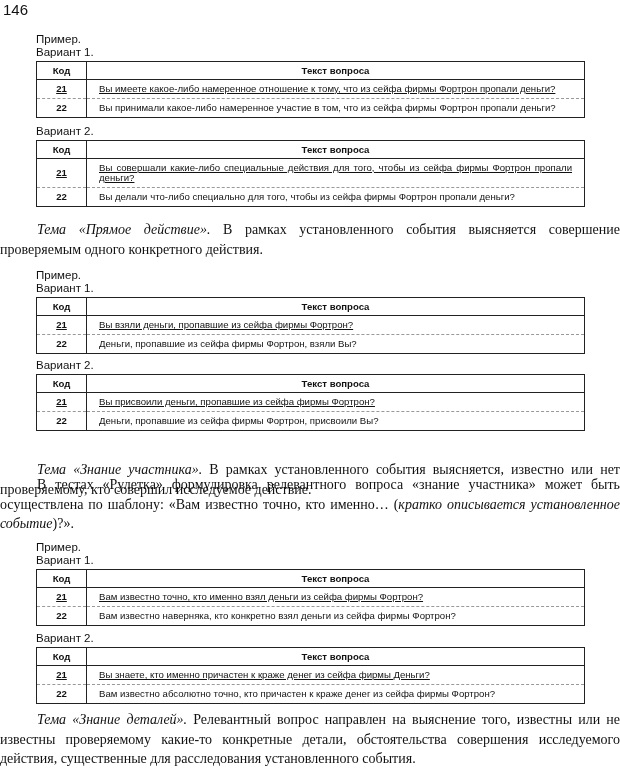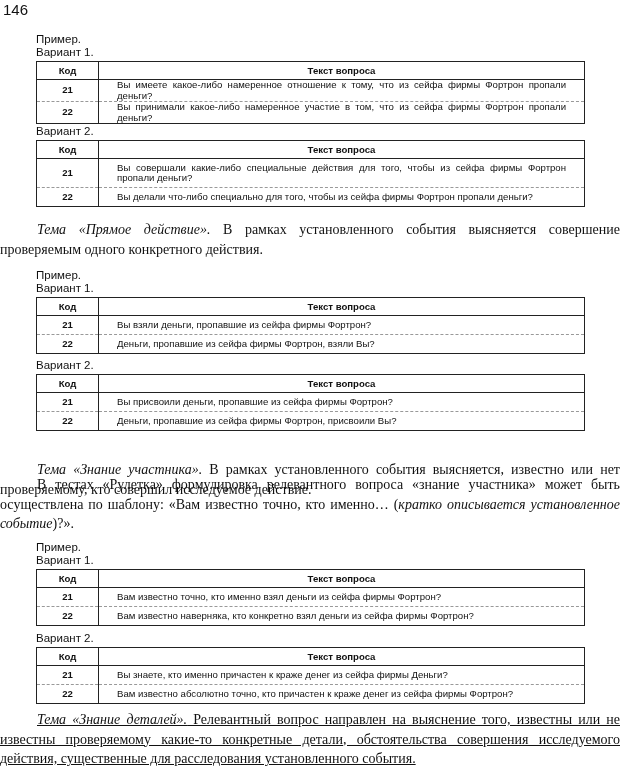--- a/index.html
+++ b/index.html
@@ -15,32 +15,32 @@
     .block { position: absolute; left: 36px; width: 434px; }
     .caption {
       font-family: "Liberation Sans", sans-serif; font-size: 11.5px; line-height: 13px;
       margin: 0;
     }
     table.q {
       width: 549px; border-collapse: collapse; margin-top: 2px;
       font-family: "Liberation Sans", sans-serif; font-size: 9.6px;
       border: 1.5px solid #222;
     }
-    table.q th, table.q td { padding: 0 18px; }
+    table.q th, table.q td { padding: 0 12px; }
     table.q th {
       font-weight: bold; height: 17px; text-align: center;
       border-bottom: 1.5px solid #222;
     }
     table.q th.code, table.q td.code {
       width: 25px; text-align: center; font-weight: bold;
       border-right: 1.5px solid #222;
     }
     table.q td { height: 18px; vertical-align: middle; line-height: 10.5px; }
     table.q td.text { text-align: justify; text-align-last: left; }
-    table.q tr.row-first td { border-bottom: 1px dashed #999; }
+    table.q tr.row-first td { border-bottom: 1px dashed #999; text-decoration: underline; }
     table.q td.tall { height: 28px; }
     .para {
       position: absolute; left: 0; width: 620px;
       font-family: "Liberation Serif", serif; font-size: 14px; line-height: 19.5px;
       text-align: justify; margin: 0;
     }
     .para .indent { display: inline-block; width: 37px; }
     .para i { font-style: italic; }
   </style>
 </head>
@@ -170,13 +170,13 @@
       <td class="text">Вы знаете, кто именно причастен к краже денег из сейфа фирмы Деньги?</td>
     </tr>
     <tr>
       <td class="code">22</td>
       <td class="text">Вам известно абсолютно точно, кто причастен к краже денег из сейфа фирмы Фортрон?</td>
     </tr>
   </tbody>
     </table>
 </div>
 
-<p class="para" style="top:710px;text-decoration:underline;"><span class="indent"></span><i>Тема «Знание деталей».</i><span> Релевантный вопрос направлен на выяснение того, известны или не известны проверяемому какие-то конкретные детали, обстоятельства совершения исследуемого действия, существенные для расследования установленного события.</span></p>
+<p class="para" style="top:710px;"><span class="indent"></span><i>Тема «Знание деталей».</i><span> Релевантный вопрос направлен на выяснение того, известны или не известны проверяемому какие-то конкретные детали, обстоятельства совершения исследуемого действия, существенные для расследования установленного события.</span></p>
 
 </body></html>

